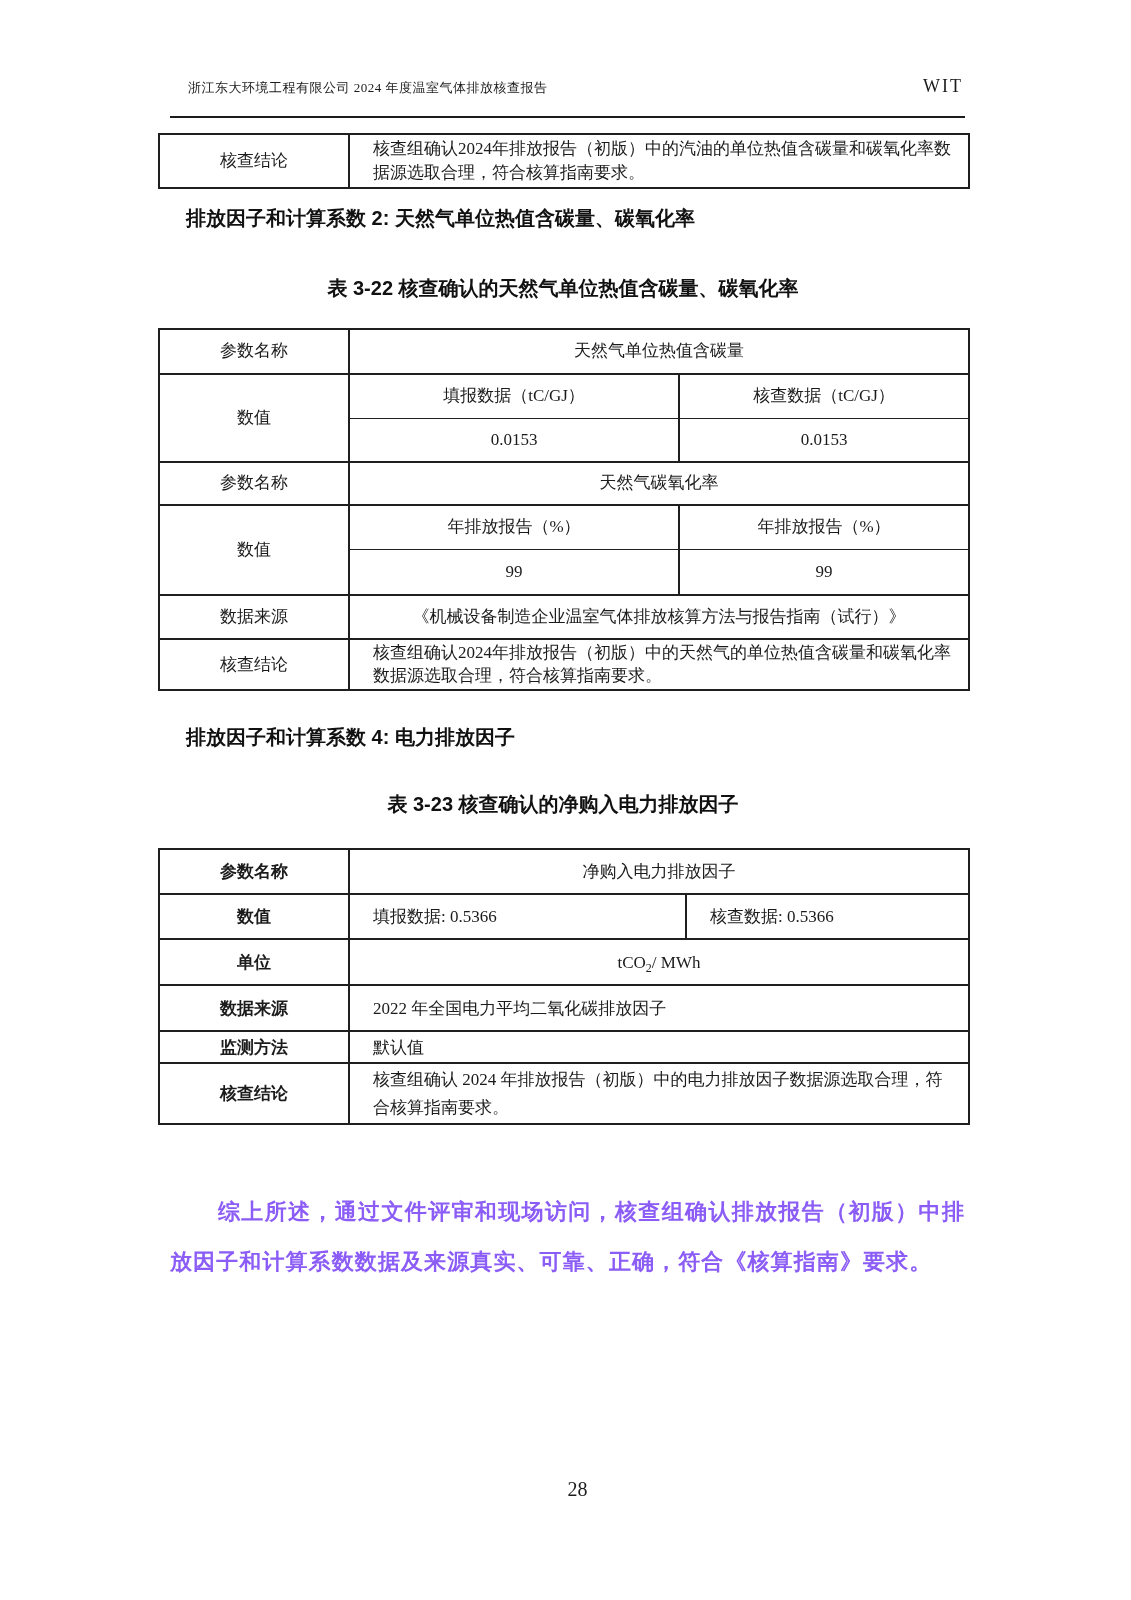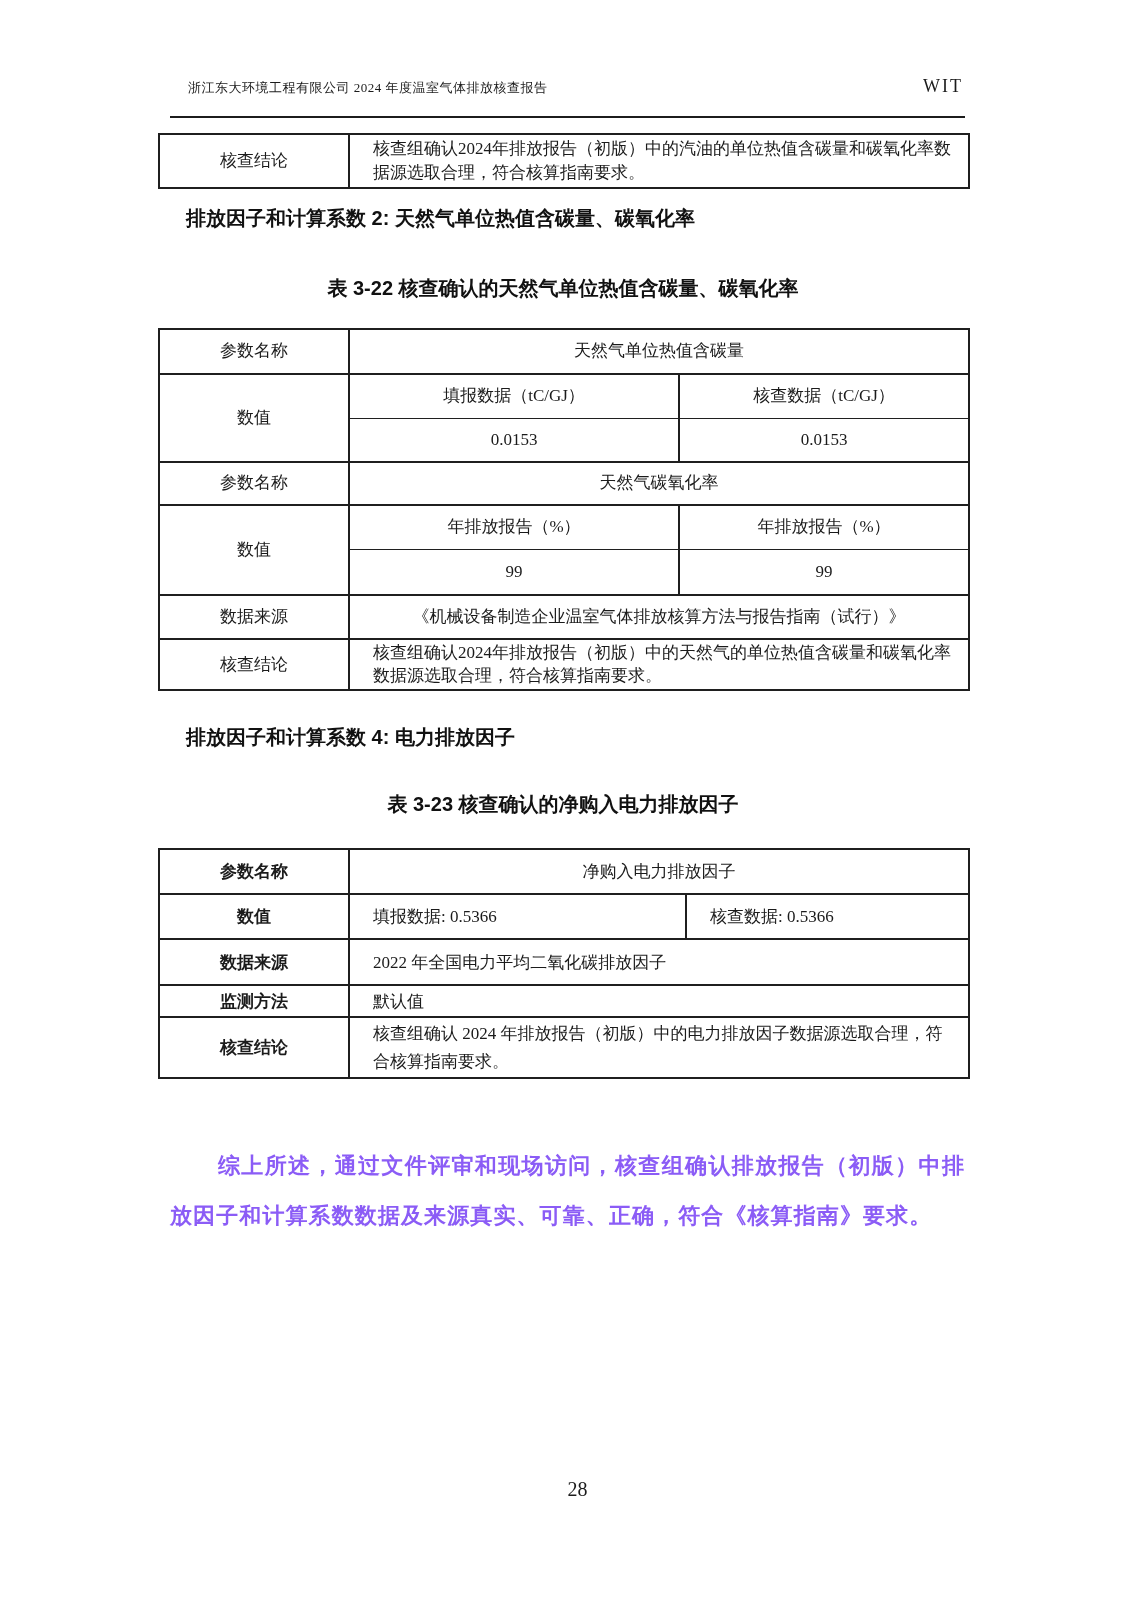--- a/index.html
+++ b/index.html
@@ -179,20 +179,24 @@
       <tr style="height:45px">
     <td class="lbl-bold">参数名称</td>
     <td colspan="2">净购入电力排放因子</td>
   </tr>
   <tr style="height:45px">
     <td class="lbl-bold">数值</td>
     <td class="cell-left">填报数据: 0.5366</td>
     <td class="cell-left">核查数据: 0.5366</td>
   </tr>
   <tr style="height:46px">
+    <td class="lbl-bold">单位</td>
+    <td colspan="2"><span>tCO</span><sub class="unit-sub">2</sub><span>/ MWh</span></td>
+  </tr>
+  <tr style="height:46px">
     <td class="lbl-bold">数据来源</td>
     <td colspan="2" class="cell-left">2022 年全国电力平均二氧化碳排放因子</td>
   </tr>
   <tr style="height:32px">
     <td class="lbl-bold">监测方法</td>
     <td colspan="2" class="cell-left">默认值</td>
   </tr>
   <tr style="height:59px">
     <td class="lbl-bold">核查结论</td>
     <td colspan="2" class="cell-left" style="line-height:1.6">核查组确认 2024 年排放报告（初版）中的电力排放因子数据源选取合理，符合核算指南要求。</td>

